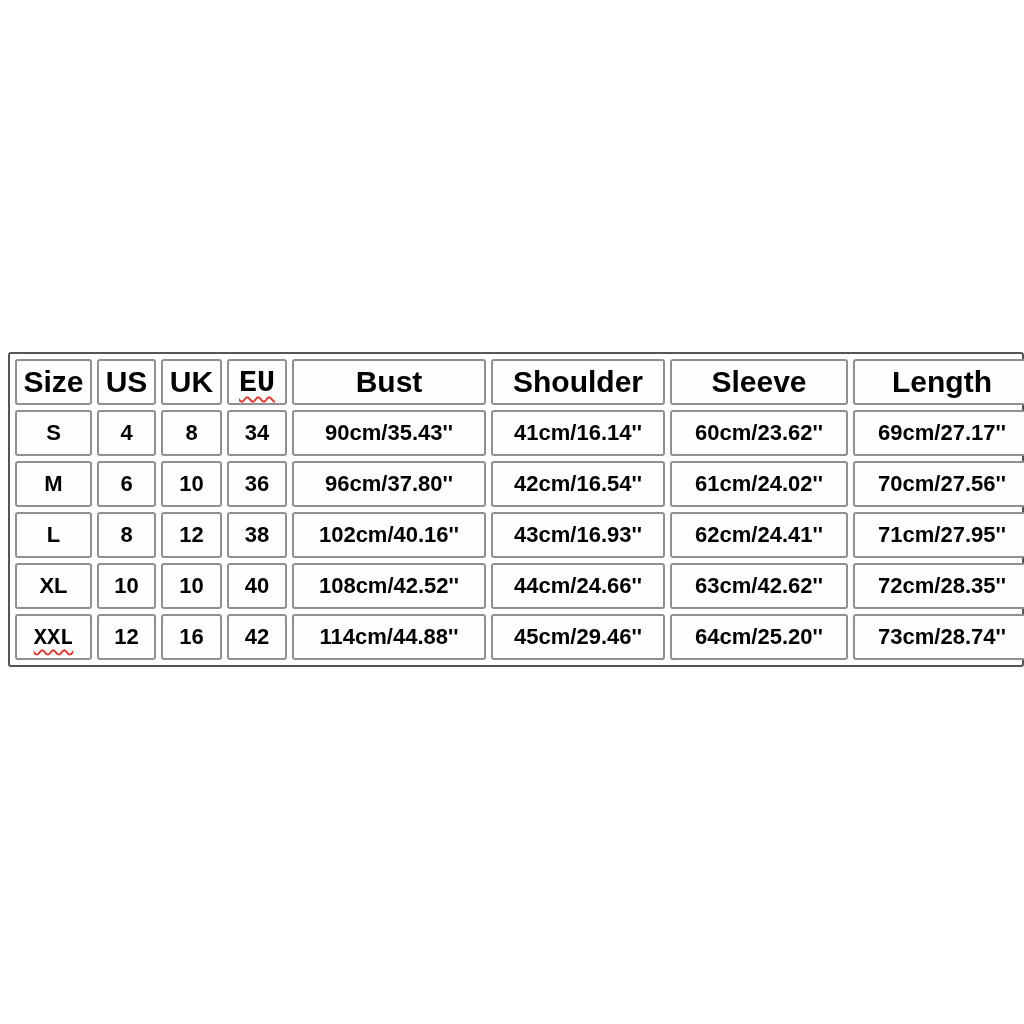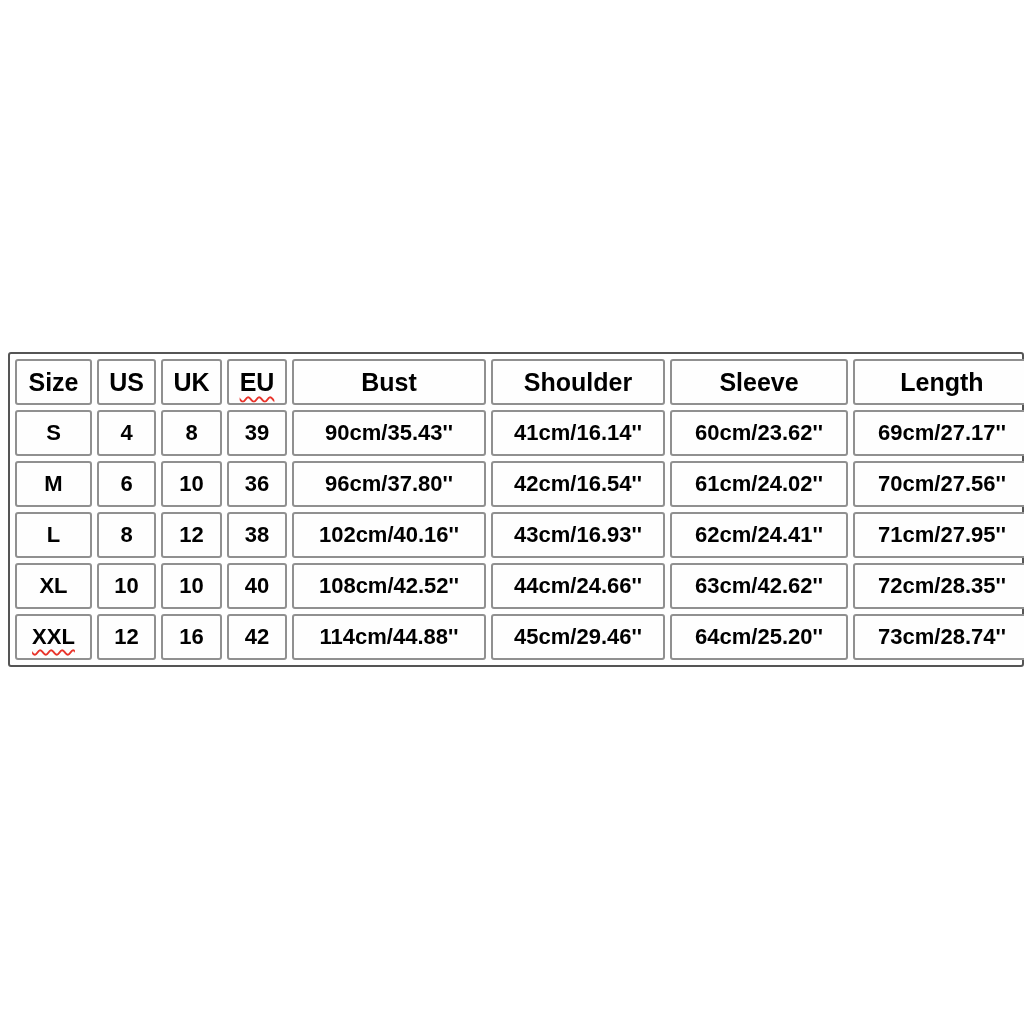--- a/index.html
+++ b/index.html
@@ -39,28 +39,29 @@
     border: 2px solid var(--cell-border);
     border-radius: 3px;
     background: #fefefe;
     text-align: center;
     vertical-align: middle;
     color: var(--text);
     font-weight: bold;
     overflow: hidden;
     white-space: nowrap;
   }
-  table.size-chart th { font-size: 25px; }
+  table.size-chart th { font-size: 30px; }
   table.size-chart td { font-size: 22px; }
   .squiggle {
     text-decoration: underline;
     text-decoration-style: wavy;
     text-decoration-color: var(--squiggle);
     text-decoration-thickness: 2px;
     text-underline-offset: 5px;
+    font-family: Liberation Mono, monospace;
   }
   
   col.c-size     { width: 77px;  }
   col.c-us       { width: 59px;  }
   col.c-uk       { width: 61px;  }
   col.c-eu       { width: 60px;  }
   col.c-bust     { width: 194px; }
   col.c-shoulder { width: 174px; }
   col.c-sleeve   { width: 178px; }
   col.c-length   { width: 178px; }
@@ -90,21 +91,21 @@
         <th><span>Shoulder</span></th>
         <th><span>Sleeve</span></th>
         <th><span>Length</span></th>
       </tr>
     </thead>
     <tbody>
       <tr>
         <td><span>S</span></td>
         <td><span>4</span></td>
         <td><span>8</span></td>
-        <td><span>39</span></td>
+        <td><span>34</span></td>
         <td><span>90cm/35.43''</span></td>
         <td><span>41cm/16.14''</span></td>
         <td><span>60cm/23.62''</span></td>
         <td><span>69cm/27.17''</span></td>
       </tr>
       <tr>
         <td><span>M</span></td>
         <td><span>6</span></td>
         <td><span>10</span></td>
         <td><span>36</span></td>

